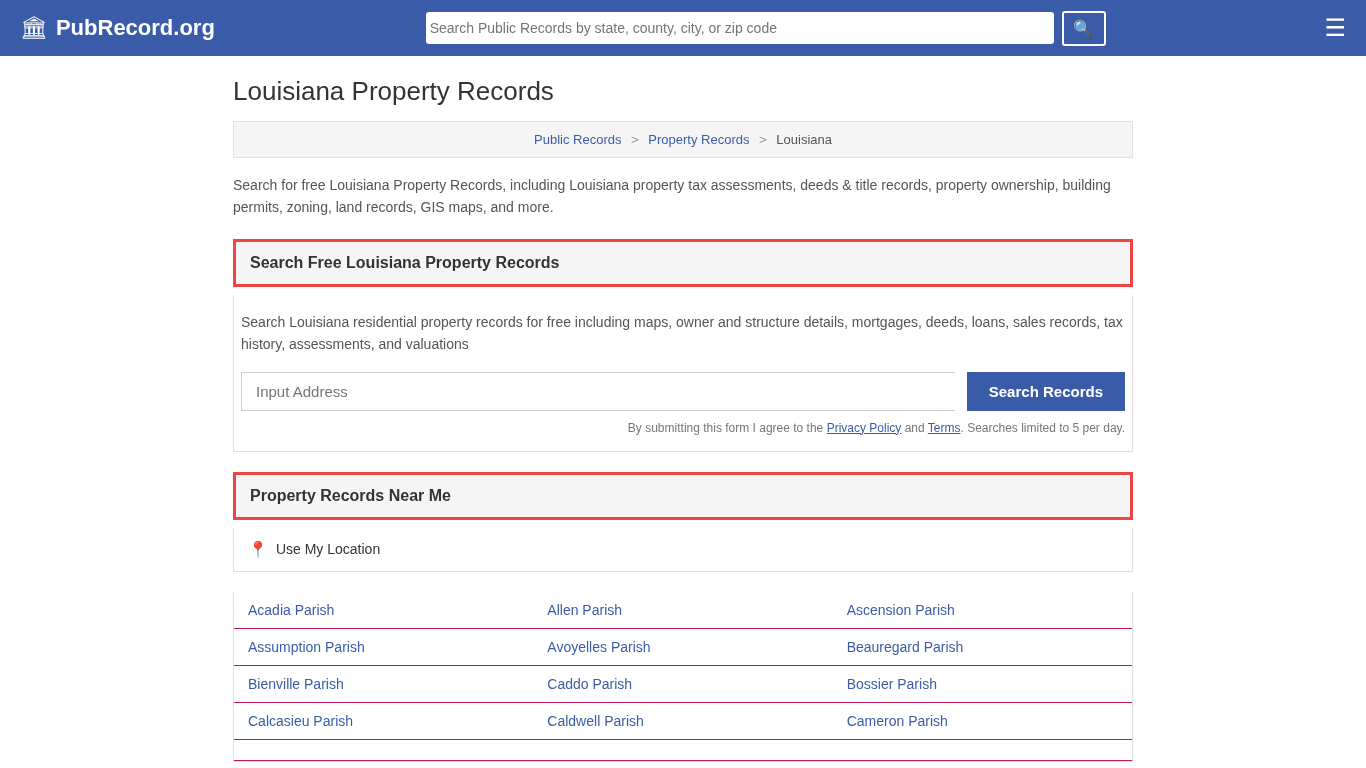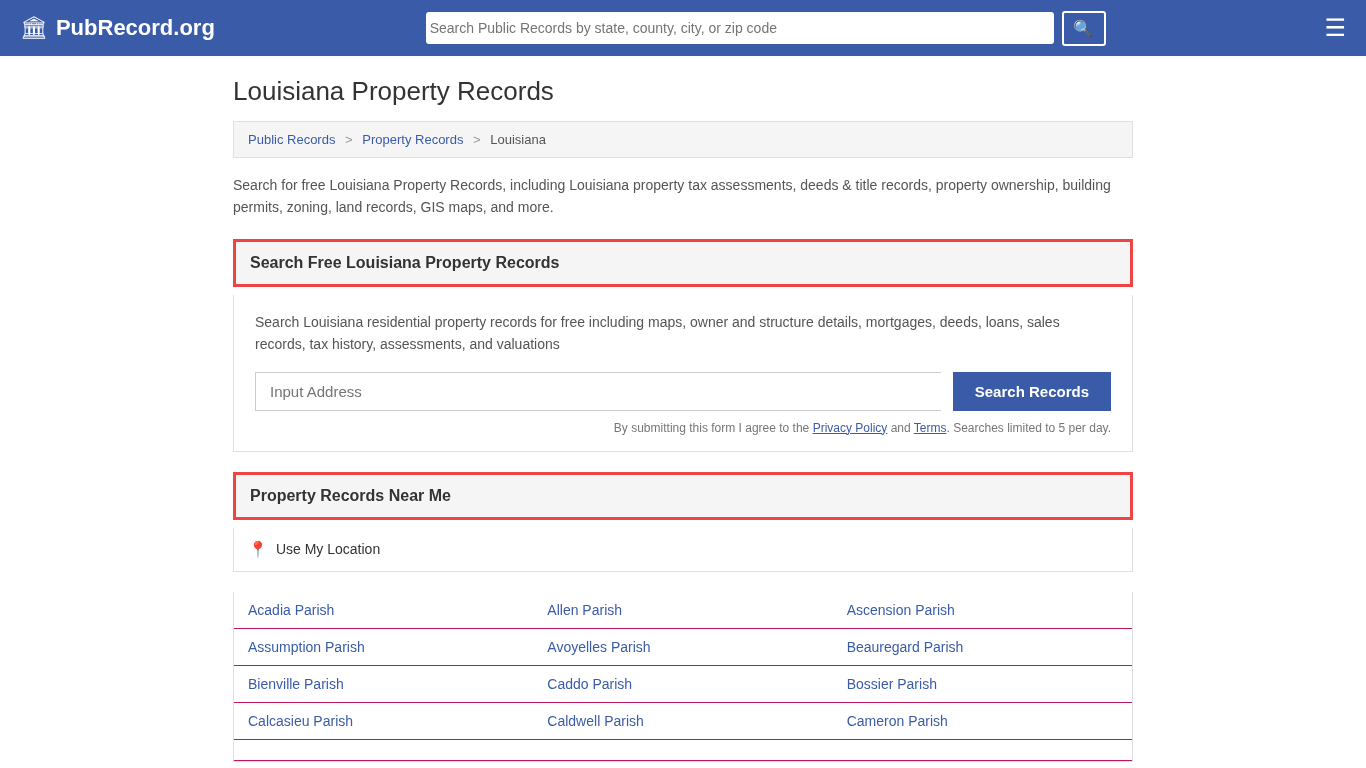--- a/index.html
+++ b/index.html
@@ -76,20 +76,21 @@
       margin-bottom: 14px;
     }
 
     #breadcrumb {
       background: #f5f5f5;
       padding: 10px 14px;
       border: 1px solid #e0e0e0;
       margin-bottom: 16px;
       font-size: 13px;
       color: #555;
+      text-align: center;
     }
     #breadcrumb a {
       color: #3a5ca8;
       text-decoration: none;
     }
     #breadcrumb .sep { margin: 0 6px; color: #999; }
 
     #intro-text {
       font-size: 14px;
       color: #555;
@@ -103,21 +104,21 @@
       padding: 12px 14px;
       font-size: 16px;
       font-weight: bold;
       color: #333;
       margin-bottom: 8px;
     }
 
     .section-body {
       border: 1px solid #e0e0e0;
       border-top: none;
-      padding: 16px 21px;
+      padding: 16px 7px;
       margin-bottom: 20px;
     }
 
     #search-description {
       font-size: 14px;
       color: #555;
       line-height: 1.6;
       margin-bottom: 16px;
     }
 

